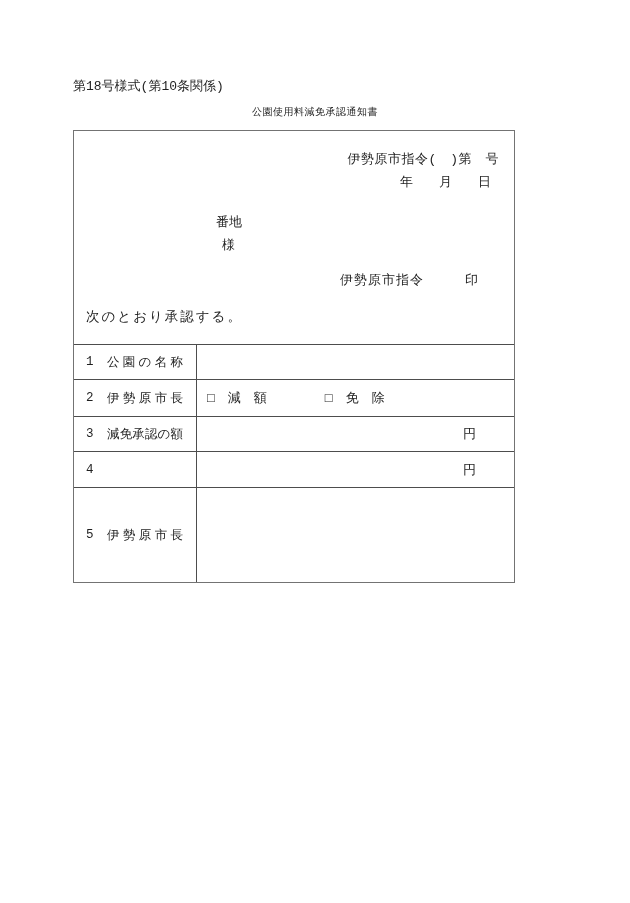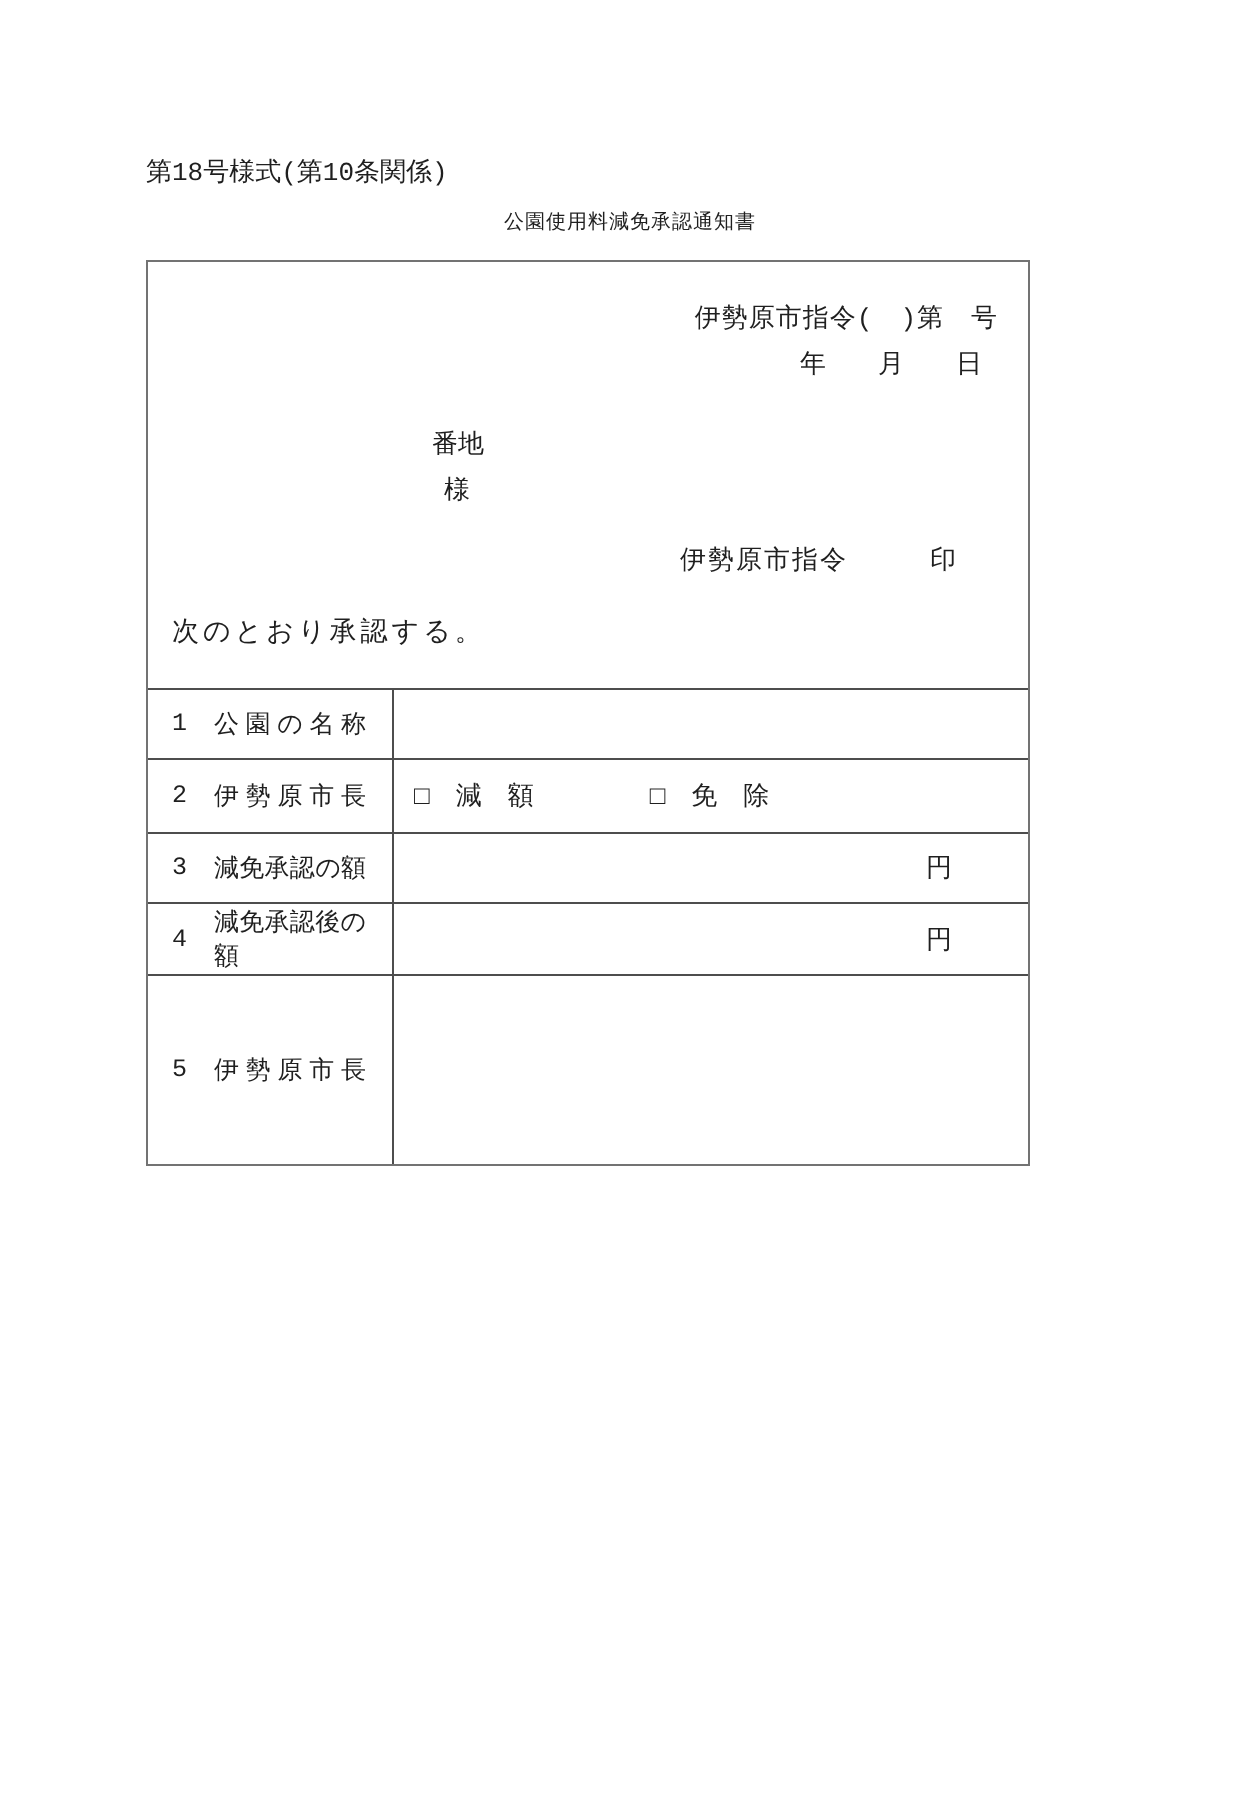--- a/index.html
+++ b/index.html
@@ -172,21 +172,20 @@
         <span class="tlbl">減免承認の額</span>
       </div>
       <div class="tvalue amount">
         <span>円</span>
       </div>
     </div>
 
     <div class="trow row4">
       <div class="tlabel">
         <span class="tnum">4</span>
-        <span class="tlbl">減免承認後の額</span>
       </div>
       <div class="tvalue amount">
         <span>円</span>
       </div>
     </div>
 
     <div class="trow row5">
       <div class="tlabel">
         <span class="tnum">5</span>
         <span class="tlbl">伊勢原市長</span>

